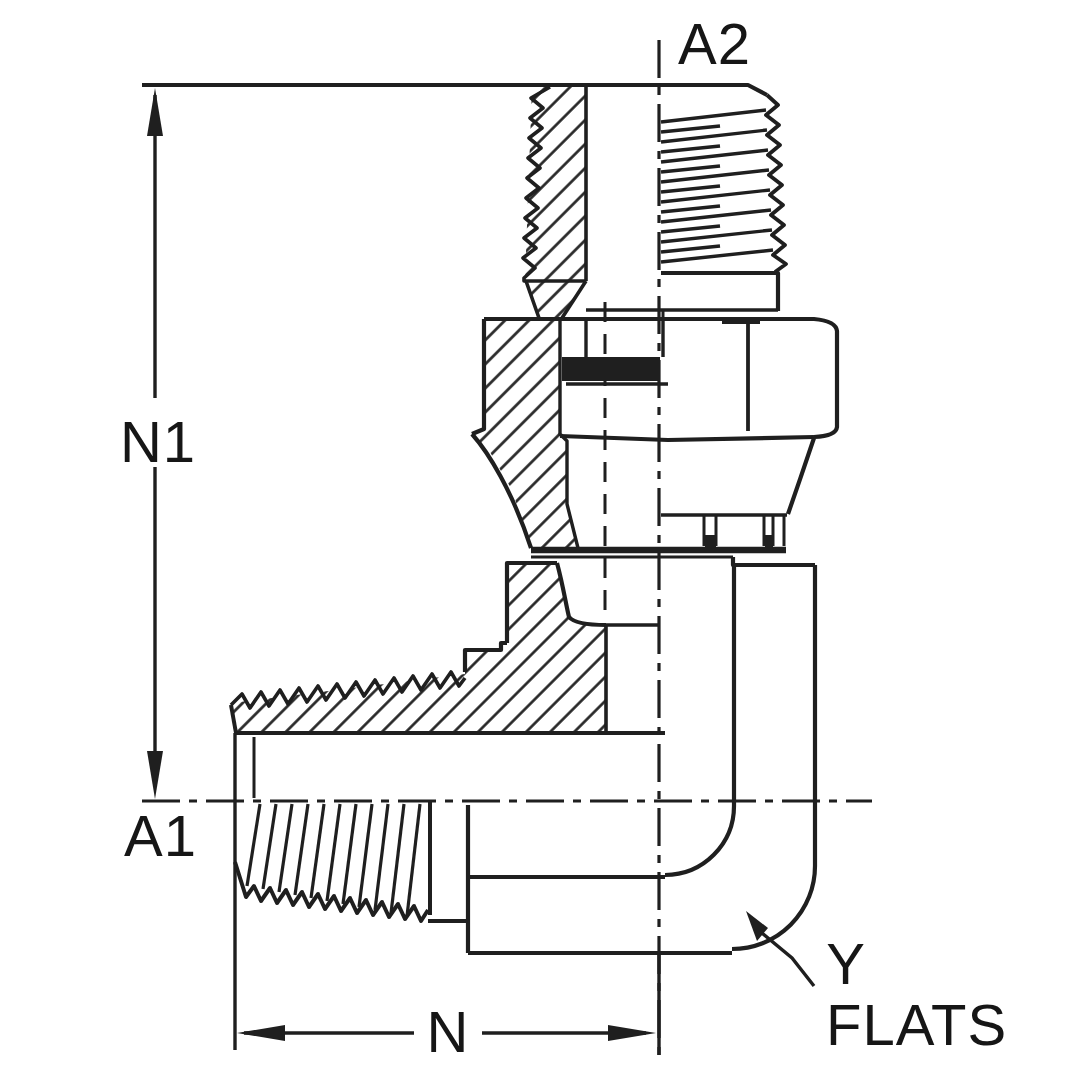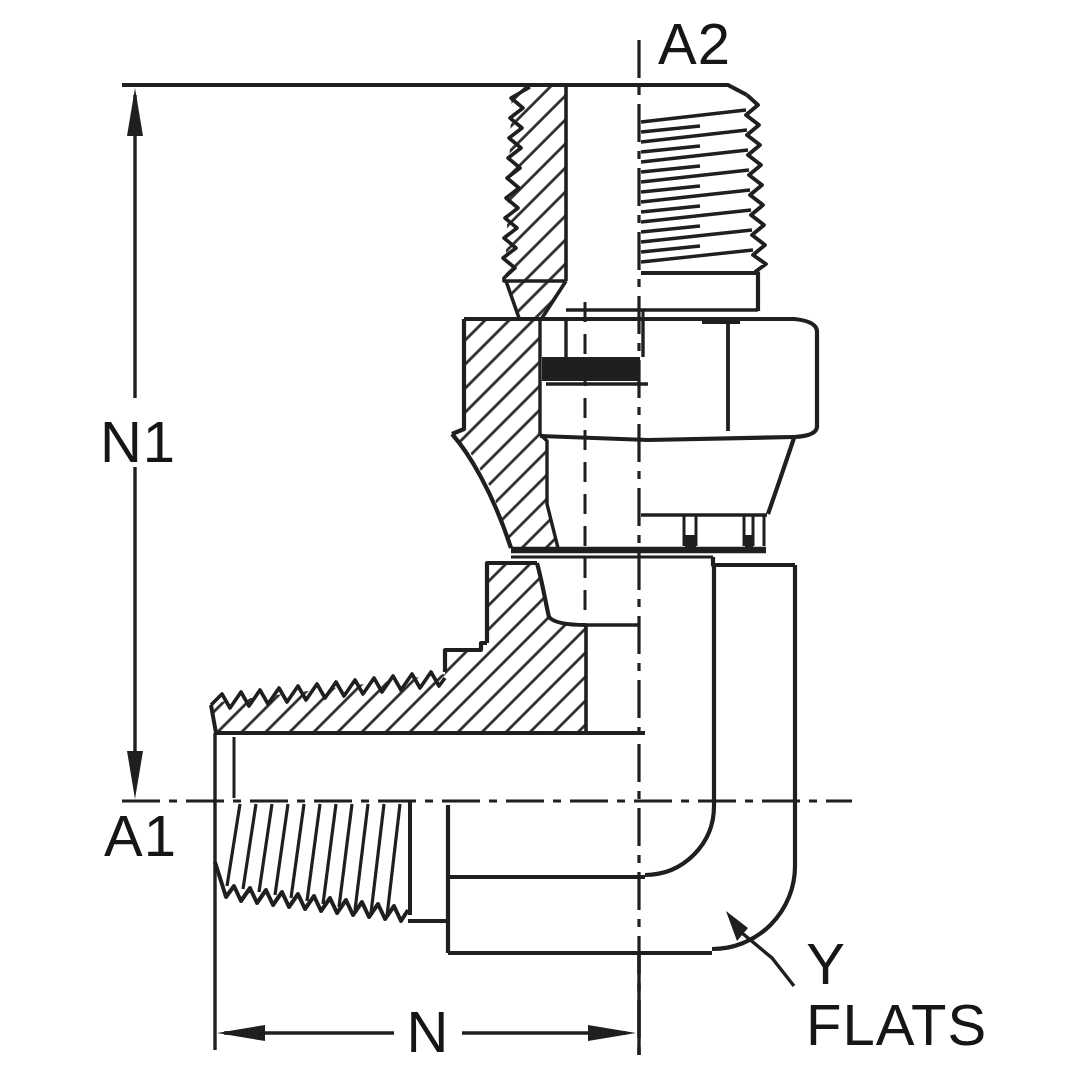--- a/index.html
+++ b/index.html
@@ -7,20 +7,21 @@
     padding:0;
     background:#ffffff;
     font-family:"Liberation Sans", sans-serif;
   }
   .stage{
     width:984px;
     height:1080px;
     position:relative;
     background:#ffffff;
     overflow:hidden;
+    padding-left:20px;
   }
   svg{display:block}
   text{
     font-family:"Liberation Sans", sans-serif;
     font-size:58px;
     fill:#161616;
     letter-spacing:1px;
   }
 </style>
 </head>

